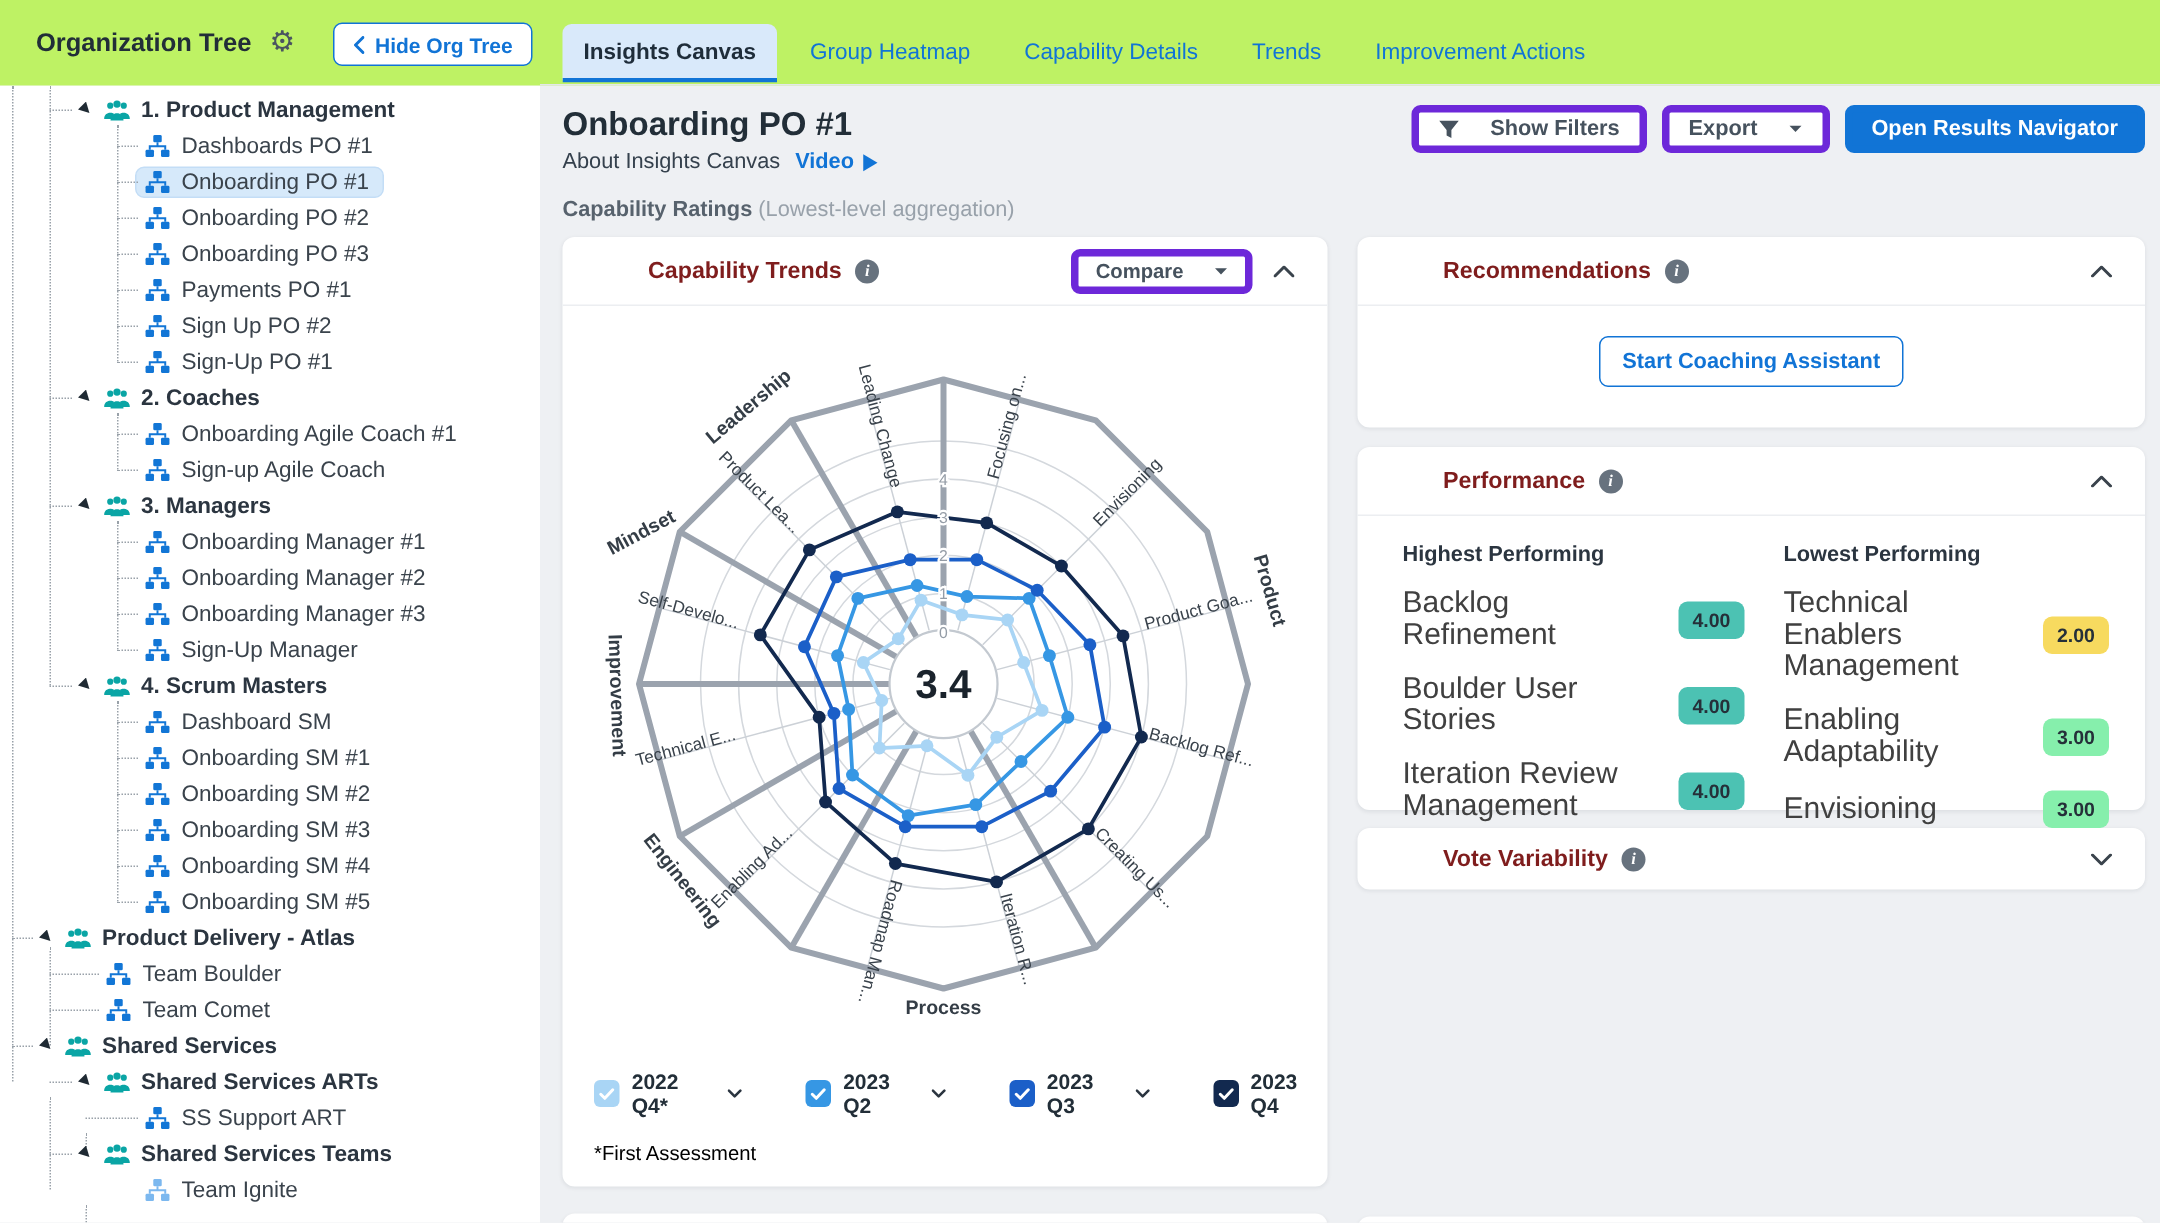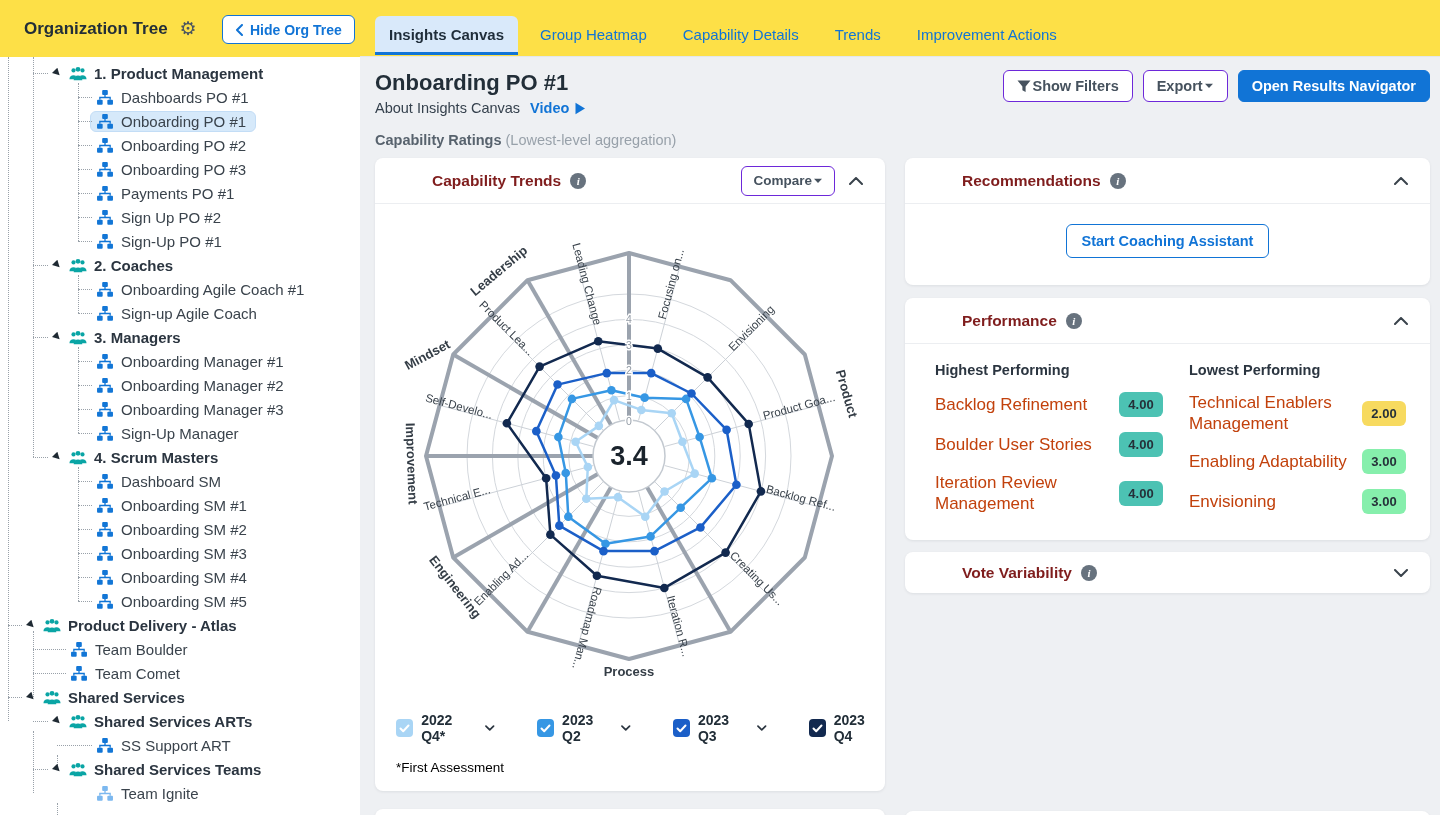--- a/index.html
+++ b/index.html
@@ -1,21 +1,21 @@
 <!DOCTYPE html>
 <html><head>
 <meta charset="utf-8">
 <style>
   * { margin:0; padding:0; box-sizing:border-box; }
   html,body { width:1440px; height:815px; overflow:hidden;
     font-family:"Liberation Sans","DejaVu Sans",sans-serif;
     background:#eef0f3; color:#2b3642; }
 
   
-  .topbar { position:absolute; left:0; top:0; width:1440px; height:57px; background:#fde047; z-index:5; }
+  .topbar { position:absolute; left:0; top:0; width:1440px; height:57px; background:#bef264; z-index:5; }
   .topbar-border { position:absolute; left:360px; right:0; bottom:0; height:1px; background:#e3e7eb; }
   .orgtree-head { position:absolute; left:0; top:0; width:360px; height:57px; display:flex; align-items:center; padding-left:24px; }
   .orgtree-title { font-size:17px; font-weight:700; color:#222e38; }
   .gear { margin-left:12px; font-size:19px; color:#4a5560; line-height:1; cursor:pointer; }
   .hide-btn { position:absolute; left:222px; top:15px; height:29px; display:inline-flex; align-items:center; gap:7px;
     border:1px solid #1174d6; border-radius:6px; background:#fff; color:#1174d6; font-size:14px; font-weight:600; padding:0 12px; cursor:pointer; }
   .hide-btn svg { display:block; }
 
   
   .tabs { position:absolute; left:375px; top:14px; display:flex; align-items:center; gap:8px; height:43px; }
@@ -36,21 +36,21 @@
   .pill { display:flex; align-items:center; gap:7px; background:#d6e9fa; border:1px solid #c3ddf6; border-radius:6px; padding:1px 9px 1px 5px; margin-left:-6px; }
 
   
   .main { position:absolute; left:360px; top:57px; right:0; bottom:0; padding:13px 10px 0 15px; overflow:hidden; }
   .title-row { display:flex; align-items:flex-start; }
   .title-block { flex:1; }
   h1 { font-size:22px; font-weight:700; color:#222e38; line-height:26px; }
   .about-row { margin-top:4px; font-size:14.5px; color:#35414d; display:flex; align-items:center; gap:10px; }
   .video-link { color:#1174d6; font-weight:700; display:inline-flex; align-items:center; gap:5px; cursor:pointer; }
   .hdr-buttons { display:flex; gap:10px; align-items:center; }
-  .btn { height:32px; display:inline-flex; align-items:center; gap:1px; border:1px solid #6d28d9; border-radius:6px;
+  .btn { height:32px; display:inline-flex; align-items:center; gap:20px; border:5px solid #6d28d9; border-radius:6px;
     background:#fff; color:#46525e; font-size:14.5px; font-weight:600; padding:0 13px; cursor:pointer; }
   .btn-primary { background:#1174d6; border-color:#1174d6; color:#fff; font-weight:700; }
   .caption-row { margin-top:16px; font-size:14.5px; }
   .caption-bold { font-weight:700; color:#57626d; }
   .caption-rest { color:#98a1aa; }
 
   .content-row { display:flex; gap:20px; margin-top:10px; align-items:flex-start; }
   .card { background:#fff; border-radius:8px; box-shadow:0 1px 3px rgba(16,24,40,.08); }
   .card-head { height:46px; display:flex; align-items:center; padding:0 18px; border-bottom:1px solid #eceef1; }
   .card-title { font-size:15.5px; font-weight:700; color:#7f1d1d;margin-left:39px; }
@@ -71,21 +71,21 @@
   .right-col { width:525px; flex:0 0 auto; }
   .rec-card { height:127px; }
   .rec-body { display:flex; justify-content:center; padding-top:20px; }
   .ghost-btn { border:1px solid #1174d6; color:#1174d6; background:#fff; border-radius:6px; font-size:14.5px; font-weight:600; padding:8px 15px; cursor:pointer; }
   .perf-card { height:242px; margin-top:13px; }
   .perf-body { display:flex; padding:18px 24px 0 30px; gap:26px; }
   .perf-col1 { width:228px; flex:0 0 auto; }
   .perf-col2 { flex:1; }
   .perf-col-title { font-size:14.5px; font-weight:700; color:#2b3540; margin-bottom:14px; }
   .perf-item { display:flex; align-items:center; justify-content:space-between; gap:10px; margin-bottom:15px; }
-  .perf-label { font-size:17px; color:#c2410c; line-height:21px; max-width:170px; }
+  .perf-label { font-size:20px; color:#404040; line-height:21px; max-width:170px; }
   .badge { min-width:44px; height:25px; border-radius:6px; font-size:13px; font-weight:700; color:#253039;
     display:inline-flex; align-items:center; justify-content:center; padding:0 7px; flex:0 0 auto; }
   .badge-teal { background:#4cc2b3; }
   .badge-mint { background:#86efac; }
   .badge-yellow { background:#f7da5f; }
   .vote-card { height:41px; margin-top:12px; }
   .vote-card .card-head { border-bottom:none; height:41px; }
   .partial-card { height:30px; border-radius:8px 8px 0 0; }
   .partial-left { margin-top:18px; }
   .partial-right { margin-top:218px; }

